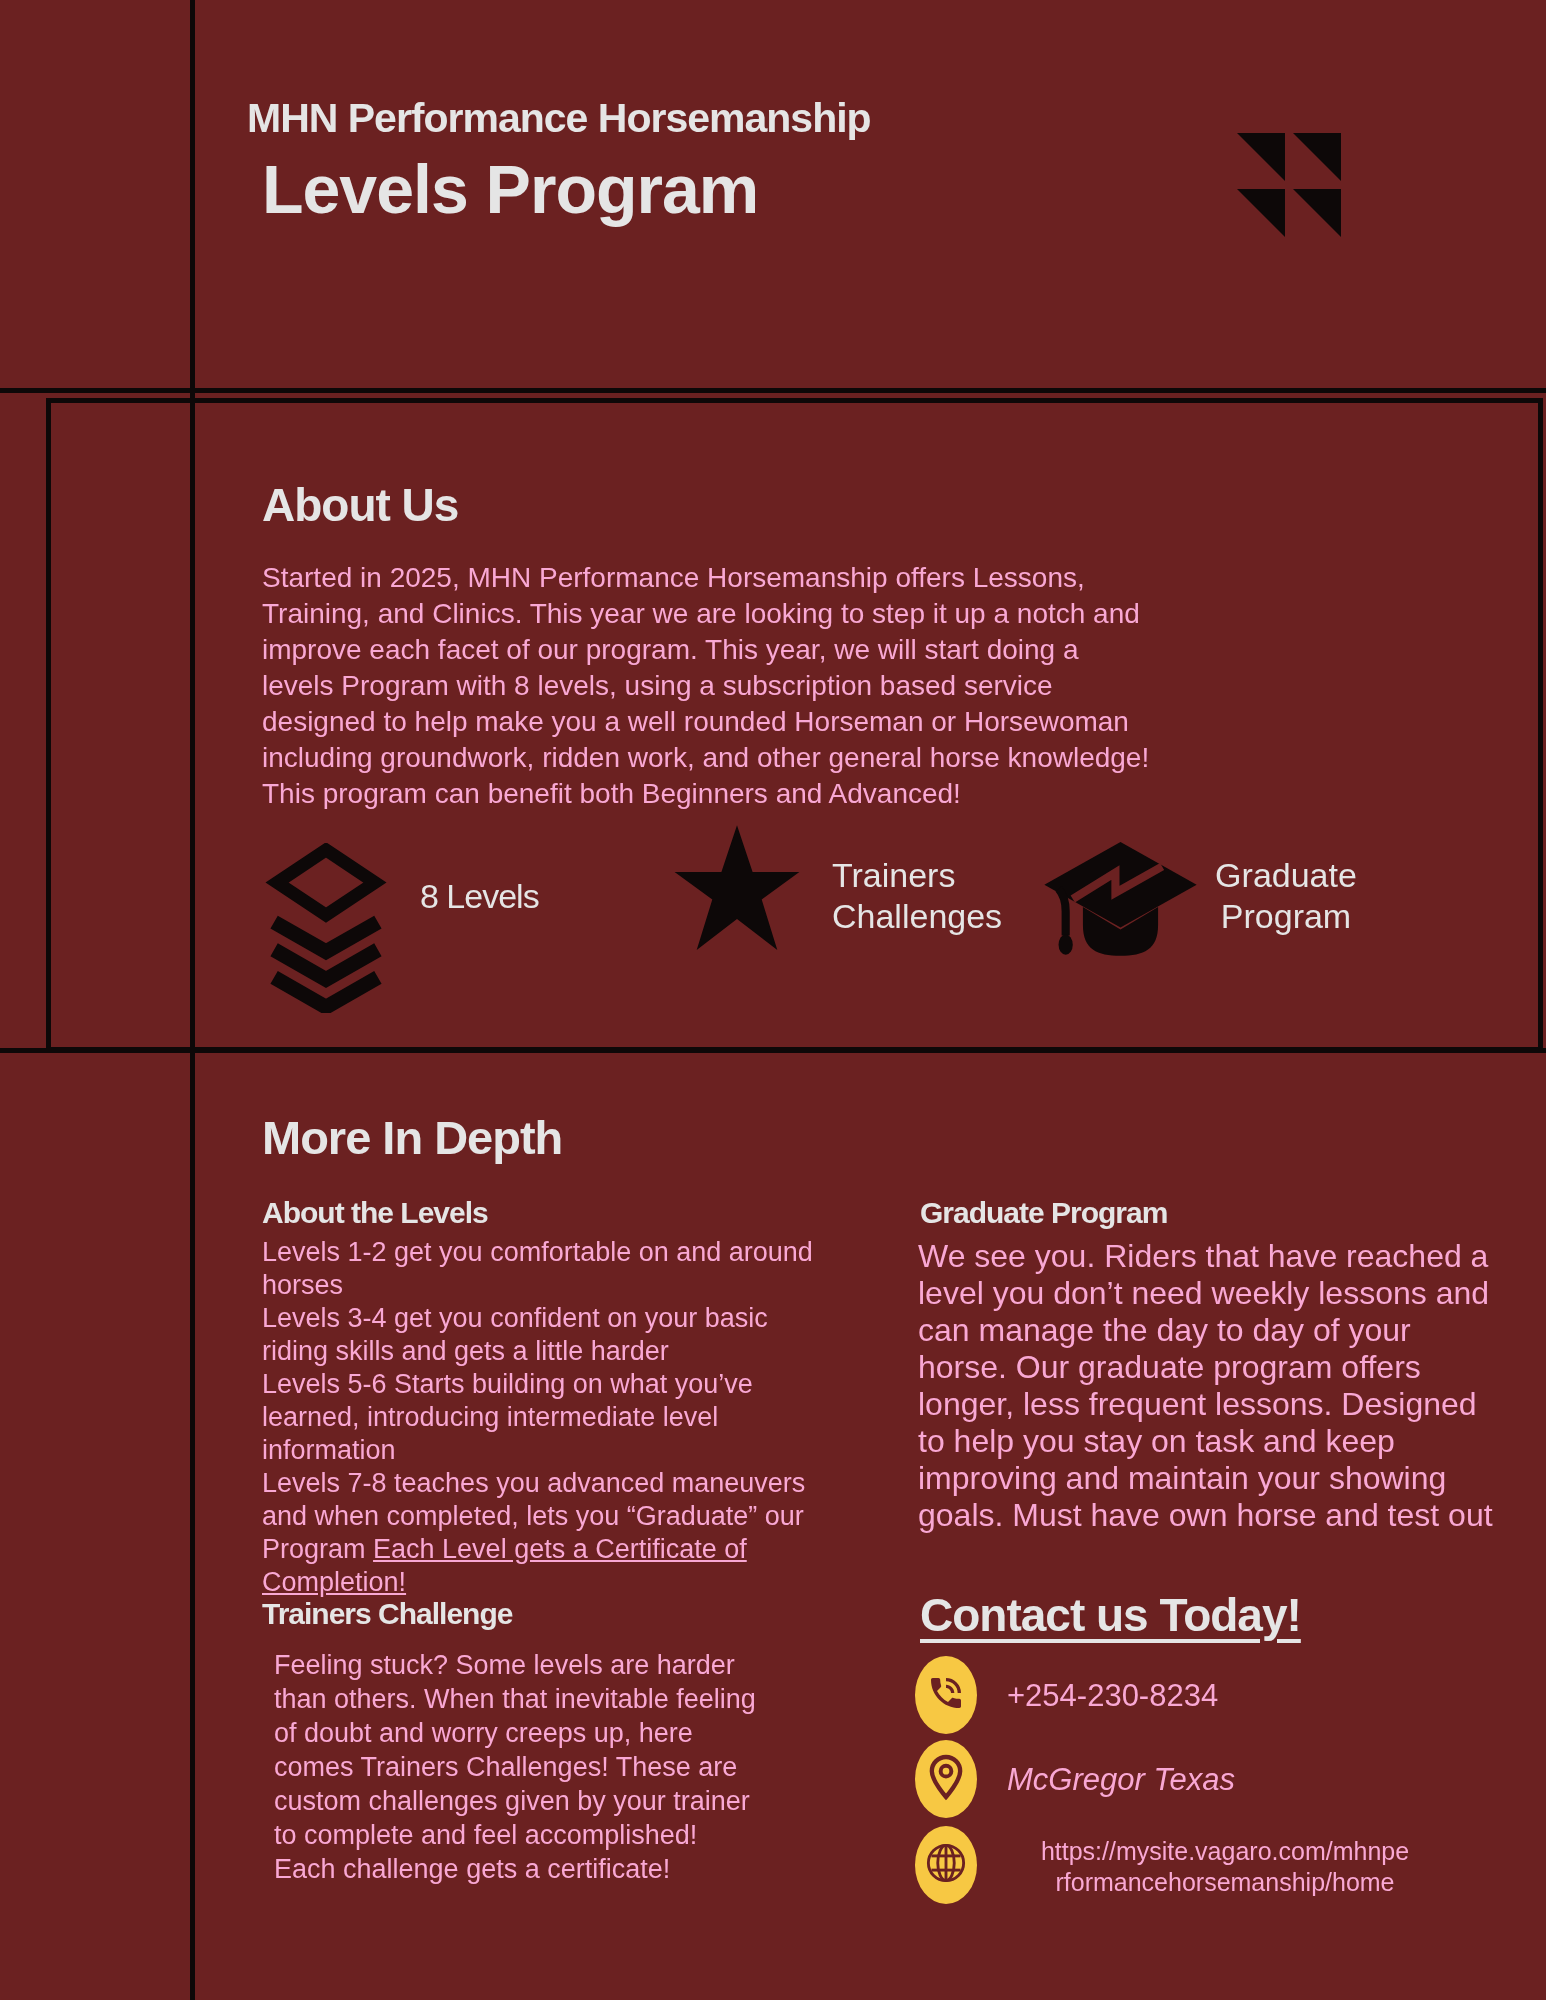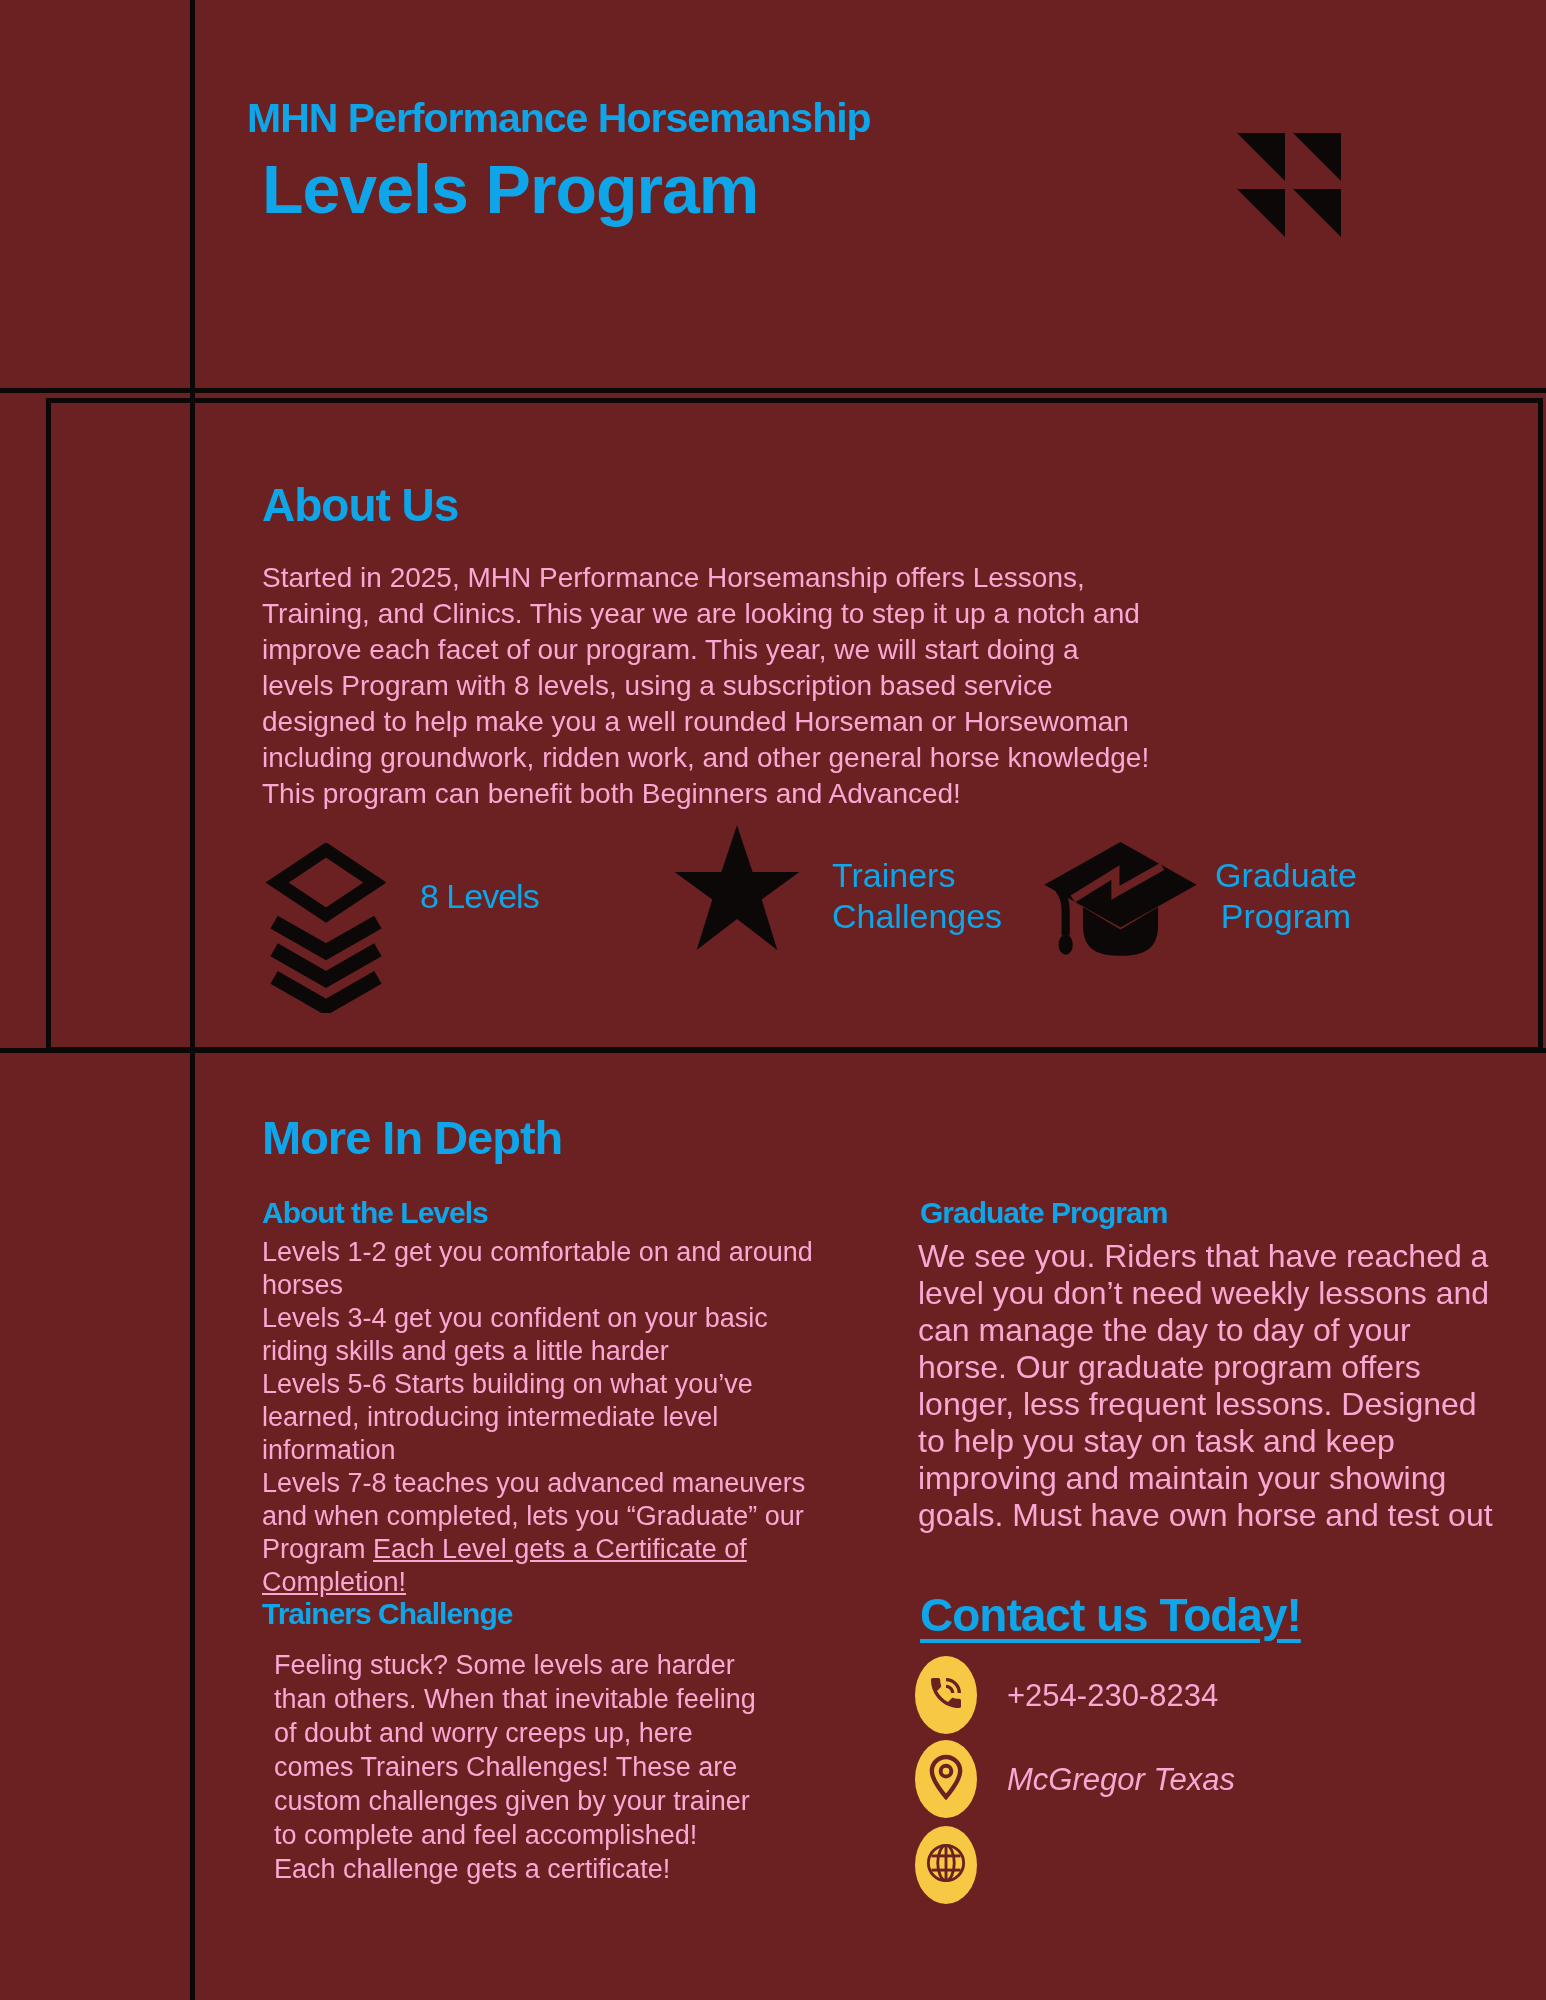--- a/index.html
+++ b/index.html
@@ -7,21 +7,21 @@
     position:relative;width:1546px;height:2000px;overflow:hidden;
     background:#6B2121;
     font-family:"Liberation Sans", sans-serif;
   }
   .abs{position:absolute;}
   .vline{left:190px;top:0;width:5px;height:2000px;background:#0D0808;}
   .hline{left:0;width:1546px;height:5px;background:#0D0808;}
   .h1{top:388px;}
   .h2{top:1048px;}
   .about-box{left:46px;top:398px;width:1497px;height:654px;border:5px solid #0D0808;box-sizing:border-box;background:transparent;}
-  .yellow{color:#0ea5e9;}
+  .yellow{color:#e5e5e5;}
   .white{color:#f9a8d4;}
   .condensed{letter-spacing:-1px;}
   .brand{left:247px;top:95px;font-size:41px;font-weight:700;}
   .title{left:262px;top:150px;font-size:68px;font-weight:700;}
   .logo{left:1237px;top:133px;}
   .h-about{left:262px;top:478px;font-size:46px;font-weight:700;}
   .about-par{left:262px;top:560px;width:1010px;font-size:28px;line-height:36px;white-space:pre-line;}
   .feat-icon-layers{left:262px;top:843px;}
   .feat-label-levels{left:420px;top:877px;font-size:34px;font-weight:400;}
   .feat-icon-star{left:672px;top:820px;}
@@ -169,14 +169,16 @@
         <g fill="none" stroke="#6B2121" stroke-width="1.5">
           <circle cx="12" cy="12" r="9.2"></circle>
           <ellipse cx="12" cy="12" rx="4.3" ry="9.2"></ellipse>
           <path d="M12 2.8 v18.4"></path>
           <path d="M4.4 8.3 h15.2"></path>
           <path d="M4.4 15.7 h15.2"></path>
         </g>
       </svg>
     </span>
   </div>
+  <div class="abs url-text white">https://mysite.vagaro.com/mhnpe
+rformancehorsemanship/home</div>
 
 </div>
 
 </body></html>

